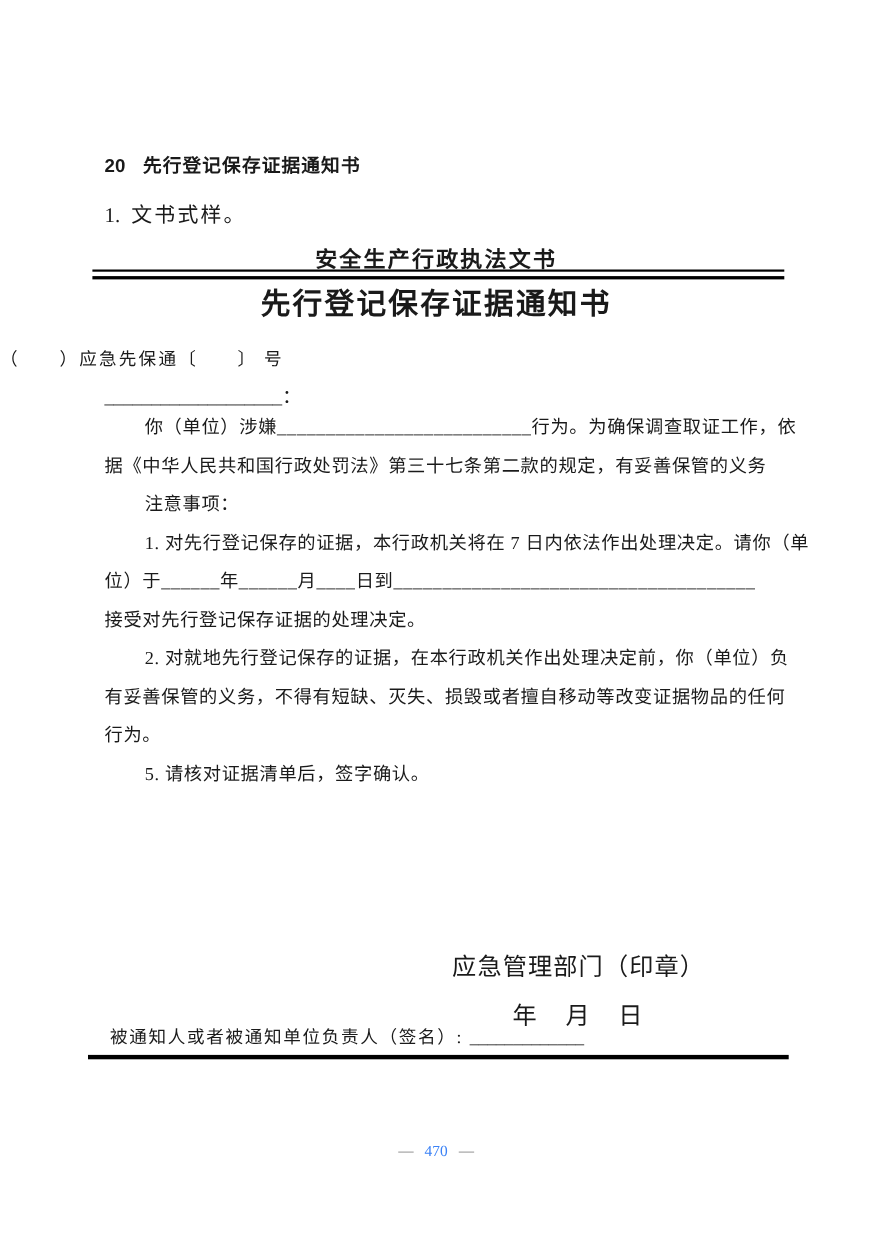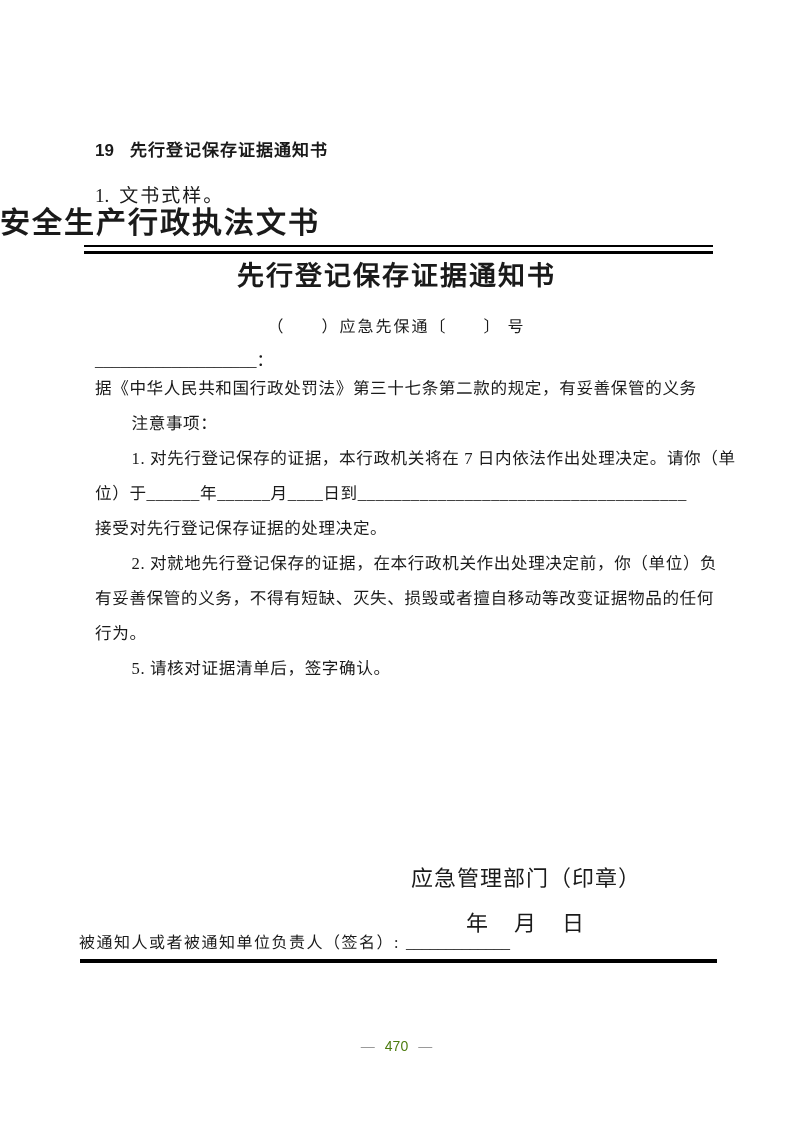--- a/index.html
+++ b/index.html
@@ -24,40 +24,39 @@
 
   
   .subsection{
     left:95px;top:180px;
     font-size:19px;letter-spacing:2px;
   }
   .subsection .snum{letter-spacing:0;margin-right:10px;}
 
   
   .doc-header-title{
-    left:0;width:100%;top:198px;
-    text-align:left;
-    font-weight:bold;font-size:30px;letter-spacing:2px;
+    left:0;width:100%;top:220px;
+    text-align:center;
+    font-weight:bold;font-size:20px;letter-spacing:2px;
   }
   .rule-double{
     left:84px;right:80px;top:245px;
     height:4px;
     border-top:2px solid #000;
     border-bottom:3px solid #000;
   }
   .doc-main-title{
     left:0;width:100%;top:254px;
     text-align:center;
     font-weight:bold;font-size:27px;letter-spacing:2px;
   }
 
   
   .ref-number{
     left:0;width:100%;top:313px;
-    text-align:center;
     font-size:16px;letter-spacing:2px;
   }
 
   
   .addressee{
     left:95px;top:346px;
     font-size:17px;
   }
 
   
@@ -74,21 +73,21 @@
   .sig-block{
     right:152px;top:860px;
     font-size:22px;letter-spacing:1px;
     text-align:center;
   }
   .sig-authority{white-space:nowrap;}
   .sig-date{margin-top:13px;letter-spacing:2px;}
 
   
   .recipient-line{
-    left:79px;top:929px;
+    left:100px;top:929px;
     font-size:16px;letter-spacing:1.5px;
     white-space:nowrap;
     text-align:right;
   }
   .recipient-line .blank{letter-spacing:0;margin-left:6px;}
 
   
   .rule-thick{
     left:80px;right:76px;top:959px;
     height:3.5px;background:#000;
@@ -102,46 +101,47 @@
   }
 
   
   .page-number{
     left:0;width:100%;top:1038px;
     text-align:center;
     font-family:"Liberation Sans","DejaVu Sans",sans-serif;
     font-size:14px;
   }
   .page-number .dash{color:#9a9a9a;margin:0 10px;}
-  .page-number .pn{color:#4d7c0f;}
+  .page-number .pn{color:#3b82f6;font-family:Liberation Serif, serif;}
 </style>
 </head>
 <body>
 
 <div class="page">
 
   <div class="abs sec-heading">
-    <span class="num">19</span><span>先行登记保存证据通知书</span>
+    <span class="num">20</span><span>先行登记保存证据通知书</span>
   </div>
 
   <div class="abs subsection">
     <span class="snum">1.</span><span>文书式样。</span>
   </div>
 
   <div class="abs doc-header-title">安全生产行政执法文书</div>
 
   <div class="abs rule-double"></div>
 
   <div class="abs doc-main-title">先行登记保存证据通知书</div>
 
   <div class="abs ref-number">（　　）应急先保通〔　　〕 号</div>
 
   <div class="abs addressee">___________________：</div>
 
   <div class="abs body-block">
+    <div class="bline indent">你（单位）涉嫌__________________________行为。为确保调查取证工作，依</div>
     <div class="bline">据《中华人民共和国行政处罚法》第三十七条第二款的规定，有妥善保管的义务</div>
     <div class="bline indent">注意事项：</div>
     <div class="bline indent">1. 对先行登记保存的证据，本行政机关将在 7 日内依法作出处理决定。请你（单</div>
     <div class="bline">位）于______年______月____日到_____________________________________</div>
     <div class="bline">接受对先行登记保存证据的处理决定。</div>
     <div class="bline indent">2. 对就地先行登记保存的证据，在本行政机关作出处理决定前，你（单位）负</div>
     <div class="bline">有妥善保管的义务，不得有短缺、灭失、损毁或者擅自移动等改变证据物品的任何</div>
     <div class="bline">行为。</div>
     <div class="bline indent">5. 请核对证据清单后，签字确认。</div>
   </div>

